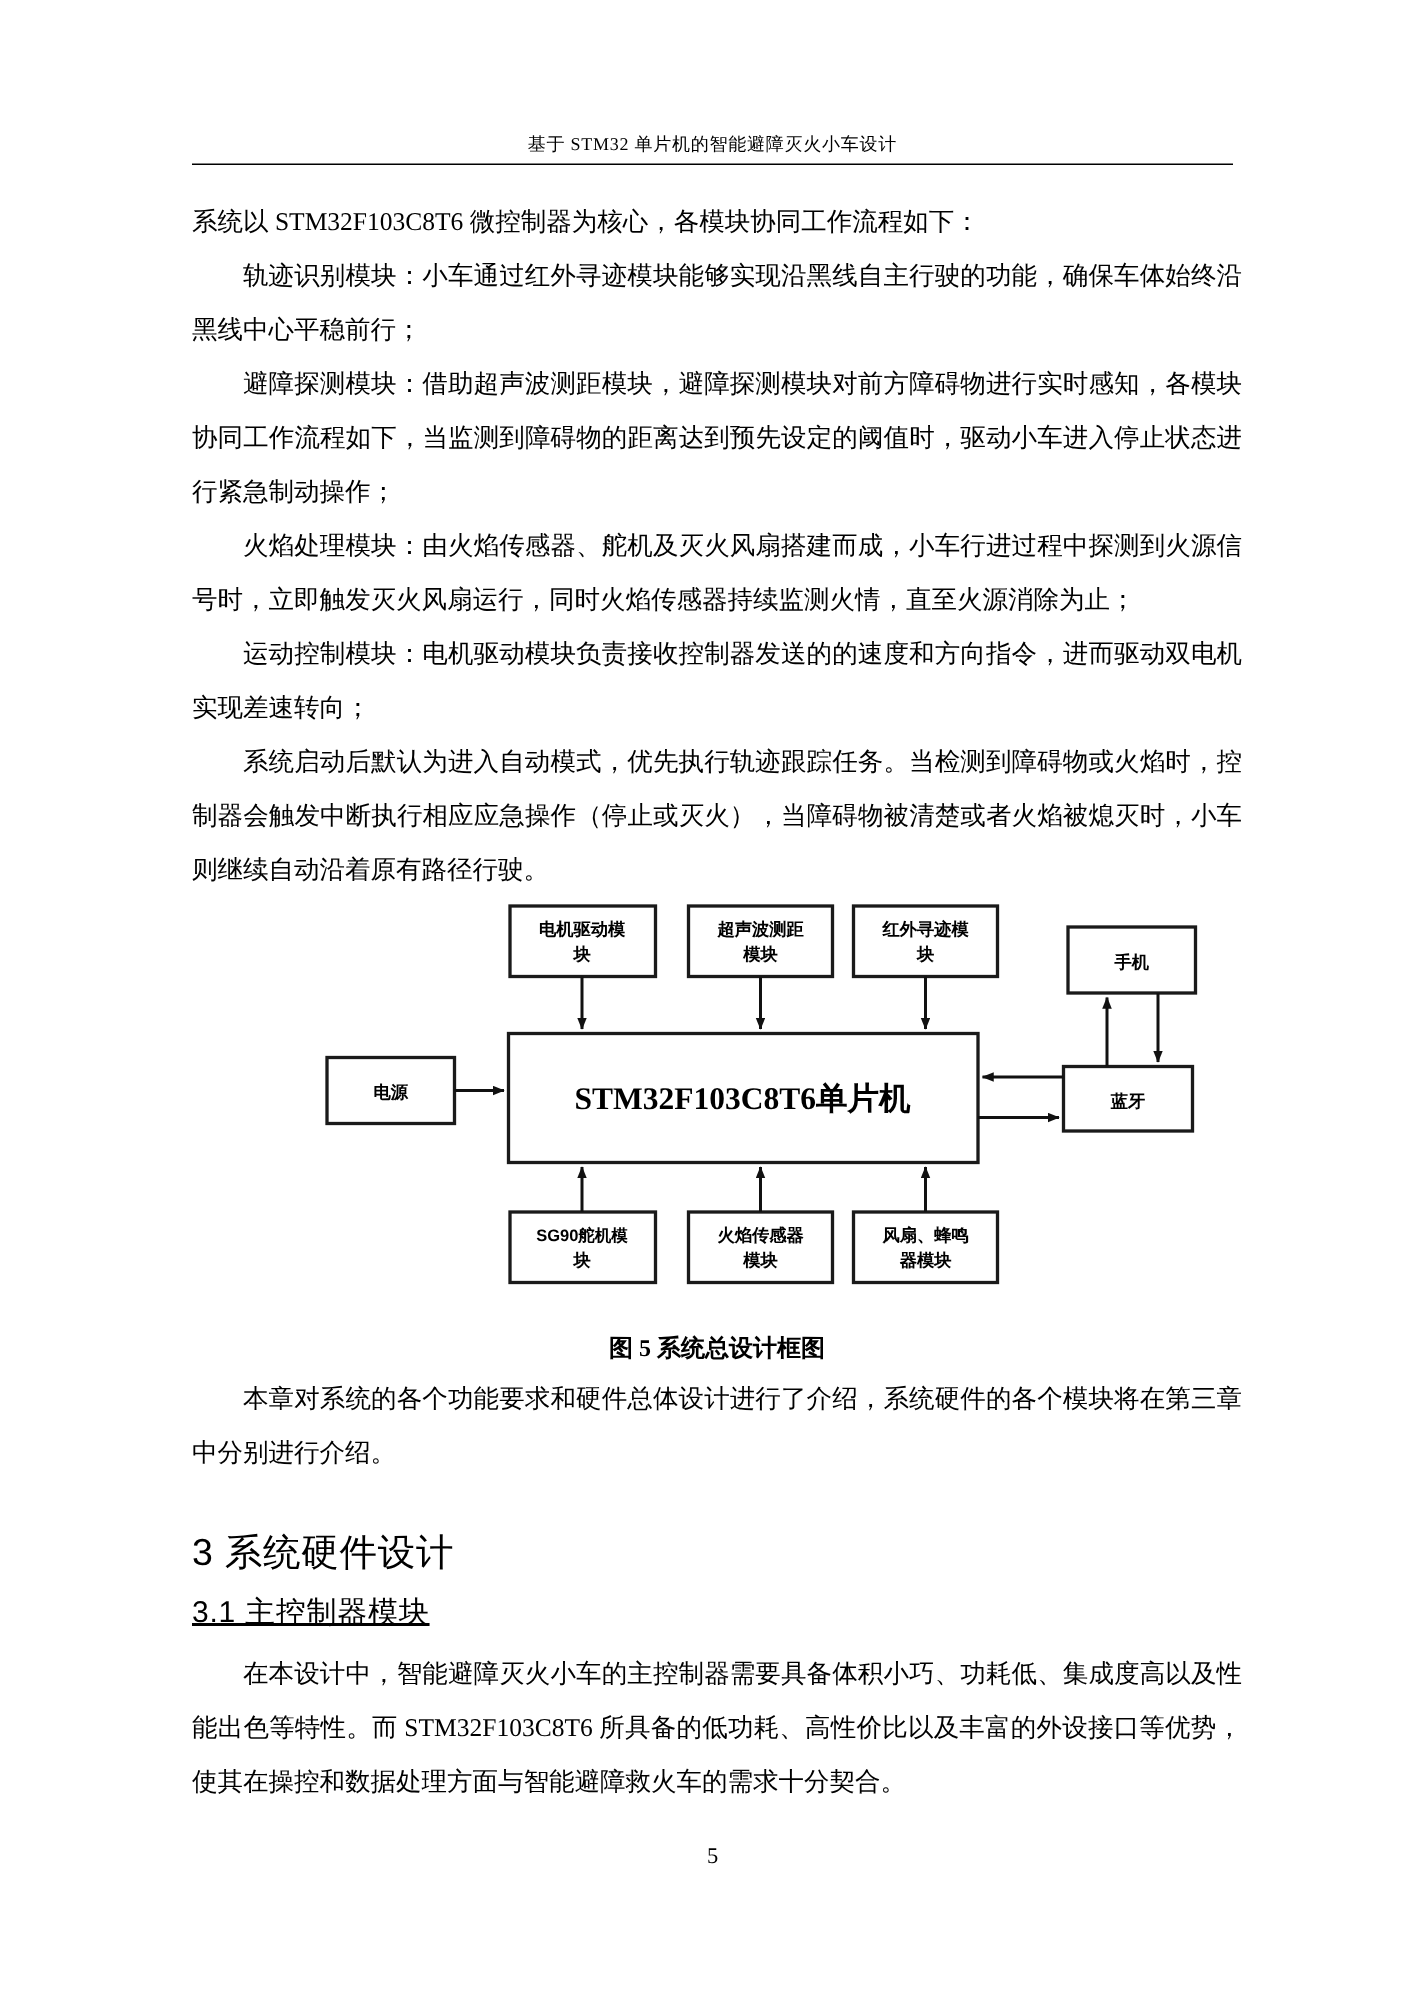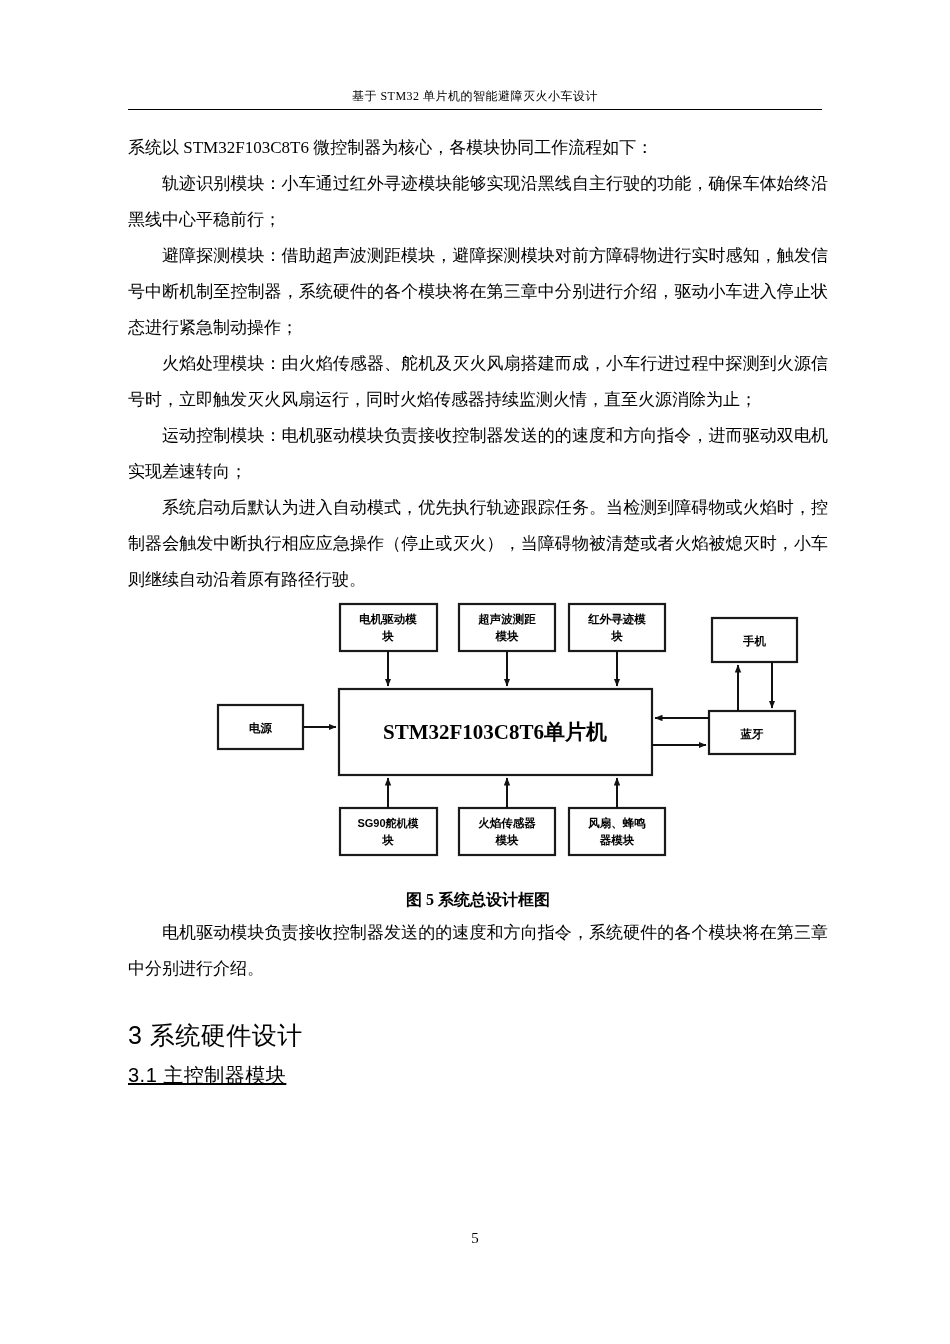--- a/index.html
+++ b/index.html
@@ -138,21 +138,21 @@
 <div class="page">
 
   <div class="header-area">
     <div class="header-title">基于 STM32 单片机的智能避障灭火小车设计</div>
     <div class="header-rule"></div>
   </div>
 
   <div class="body-block" style="top:130px;">
     <p>系统以 STM32F103C8T6 微控制器为核心，各模块协同工作流程如下：</p>
     <p class="indent2">轨迹识别模块：小车通过红外寻迹模块能够实现沿黑线自主行驶的功能，确保车体始终沿黑线中心平稳前行；</p>
-    <p class="indent2">避障探测模块：借助超声波测距模块，避障探测模块对前方障碍物进行实时感知，触发信号中断机制至控制器，系统硬件的各个模块将在第三章中分别进行介绍，驱动小车进入停止状态进行紧急制动操作；</p>
+    <p class="indent2">避障探测模块：借助超声波测距模块，避障探测模块对前方障碍物进行实时感知，各模块协同工作流程如下，当监测到障碍物的距离达到预先设定的阈值时，驱动小车进入停止状态进行紧急制动操作；</p>
     <p class="indent2">火焰处理模块：由火焰传感器、舵机及灭火风扇搭建而成，小车行进过程中探测到火源信号时，立即触发灭火风扇运行，同时火焰传感器持续监测火情，直至火源消除为止；</p>
     <p class="indent2">运动控制模块：电机驱动模块负责接收控制器发送的的速度和方向指令，进而驱动双电机实现差速转向；</p>
     <p class="indent2">系统启动后默认为进入自动模式，优先执行轨迹跟踪任务。当检测到障碍物或火焰时，控制器会触发中断执行相应应急操作（停止或灭火），当障碍物被清楚或者火焰被熄灭时，小车则继续自动沿着原有路径行驶。</p>
   </div>
 
   <div class="diagram">
     <svg width="950" height="290" viewBox="0 0 950 290" xmlns="http://www.w3.org/2000/svg">
       <defs>
         <marker id="arrow" markerWidth="9" markerHeight="9" refX="7.5" refY="3.2" orient="auto" markerUnits="userSpaceOnUse">
           <path d="M0,0 L8,3.2 L0,6.4 z" fill="#111111"></path>
@@ -231,23 +231,26 @@
 
       <line class="dg-line" x1="738" y1="119" x2="738" y2="73" marker-end="url(#arrow)"></line>
 
       <line class="dg-line" x1="772" y1="70" x2="772" y2="116" marker-end="url(#arrow)"></line>
     </svg>
   </div>
 
   <div class="fig-caption" style="top:885px;">图 5 系统总设计框图</div>
 
   <div class="body-block" style="top:915px;">
-    <p class="indent2">电机驱动模块负责接收控制器发送的的速度和方向指令，系统硬件的各个模块将在第三章中分别进行介绍。</p>
+    <p class="indent2">本章对系统的各个功能要求和硬件总体设计进行了介绍，系统硬件的各个模块将在第三章中分别进行介绍。</p>
   </div>
 
   <div class="h1-sec" style="top:1018px;">3 系统硬件设计</div>
 
   <div class="h2-sec" style="top:1060px;">3.1 主控制器模块</div>
 
+  <div class="body-block" style="top:1098px;">
+    <p class="indent2">在本设计中，智能避障灭火小车的主控制器需要具备体积小巧、功耗低、集成度高以及性能出色等特性。而 STM32F103C8T6 所具备的低功耗、高性价比以及丰富的外设接口等优势，使其在操控和数据处理方面与智能避障救火车的需求十分契合。</p>
+  </div>
 
   <div class="page-number">5</div>
 
 </div>
 
 </body></html>

